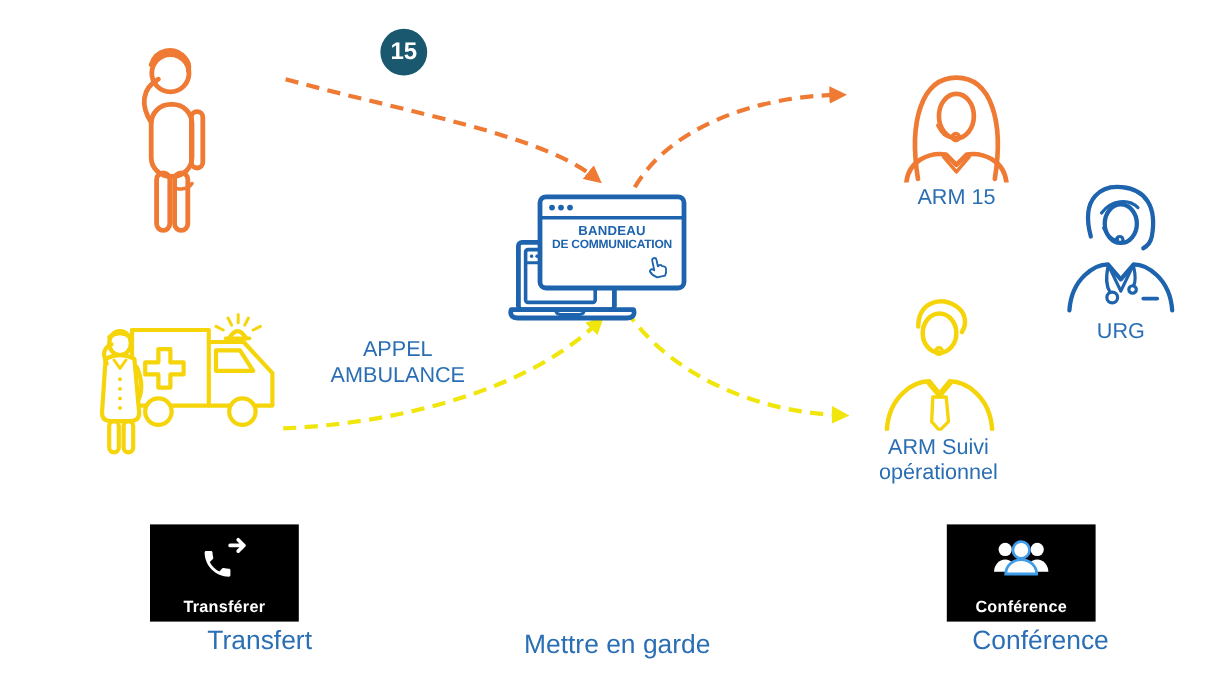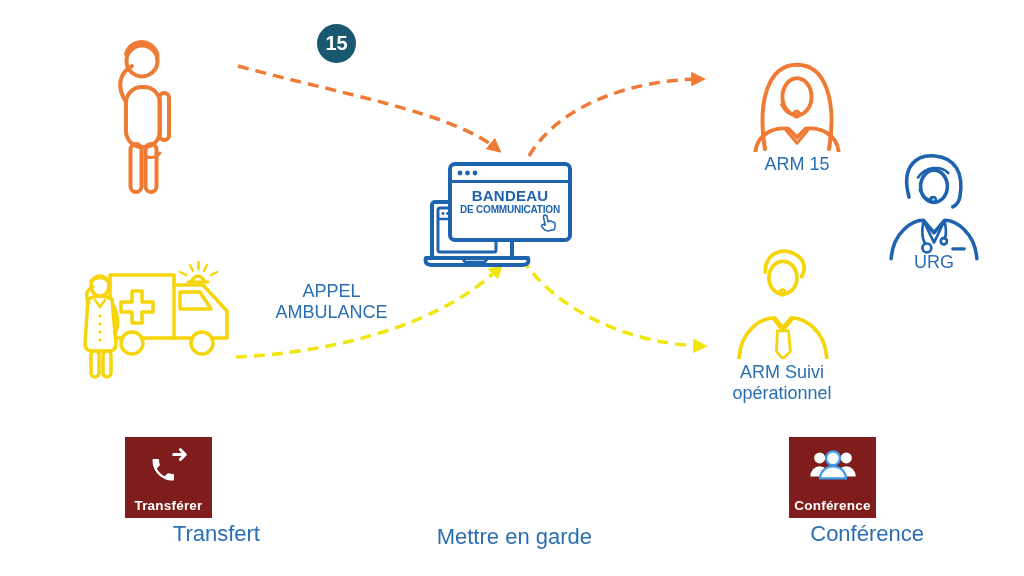--- a/index.html
+++ b/index.html
@@ -5,23 +5,23 @@
   html,body{margin:0;padding:0;background:#fff;}
   .canvas{position:relative;width:1024px;height:576px;background:#ffffff;overflow:hidden;
           font-family:"Liberation Sans",sans-serif;padding-left:20px;}
   .abs{position:absolute;}
   .lbl{position:absolute;color:#2A6EB4;font-size:18px;line-height:1.18;text-align:center;}
   .badge15{position:absolute;left:317px;top:24px;width:39px;height:39px;border-radius:50%;
            background:#19586F;color:#ffffff;font-weight:bold;font-size:20px;
            display:flex;align-items:center;justify-content:center;}
   .bandeau-text{position:absolute;left:450px;top:187px;width:120px;text-align:center;
                 color:#1E63AE;font-weight:bold;}
-  .bandeau-text .l1{font-size:15px;letter-spacing:.2px;}
+  .bandeau-text .l1{font-size:11px;letter-spacing:.2px;}
   .bandeau-text .l2{font-size:10px;letter-spacing:-0.2px;}
-  .btn{position:absolute;width:87px;height:81px;background:#7f1d1d;cursor:pointer;}
+  .btn{position:absolute;width:124px;height:81px;background:#000000;cursor:pointer;}
   .btn svg{position:absolute;top:9px;left:50%;transform:translateX(-50%);}
   .btn-inner{position:absolute;bottom:5px;width:100%;text-align:center;color:#ffffff;
              font-size:13.5px;font-weight:600;letter-spacing:.2px;}
   .caption{position:absolute;width:170px;text-align:right;color:#2A6EB4;font-size:22px;}
   svg{display:block;}
 </style>
 </head>
 <body>
 
 <div class="canvas">
@@ -139,21 +139,21 @@
     <path d="M49,47 Q55,59 62,58" stroke-width="3"></path>
     <circle cx="64" cy="58" r="3" stroke-width="3"></circle>
     <path d="M17,124 C19,94 41,81 53,81 L65,95 L77,81 C89,81 111,94 113,124"></path>
     <path d="M53,81 L65,106 L77,81" stroke-width="3"></path>
     <path d="M53,83 C51,94 51,101 55,107" stroke-width="3"></path>
     <circle cx="57" cy="112" r="5" stroke-width="3"></circle>
     <path d="M77,83 C79,92 79,97 77,101" stroke-width="3"></path>
     <circle cx="76" cy="104.5" r="3.5" stroke-width="3"></circle>
     <path d="M86,113 H99" stroke-width="3.5"></path>
   </svg>
-  <div class="lbl" style="left:876px;top:252px;width:116px">URG</div>
+  <div class="lbl" style="left:876px;top:266px;width:116px">URG</div>
 
   <div class="btn" style="left:125px;top:437px">
     <svg width="44" height="40" viewBox="0 0 46 40">
       <path d="M28,8 h12 M35,3 l5,5 -5,5" stroke="#ffffff" stroke-width="3.2" fill="none" stroke-linecap="round" stroke-linejoin="round"></path>
       <path transform="translate(2,9) scale(1.25)" fill="#ffffff" d="M6.62,10.79c1.44,2.83,3.76,5.14,6.59,6.59l2.2-2.2c0.27-0.27,0.67-0.36,1.02-0.24c1.12,0.37,2.33,0.57,3.57,0.57c0.55,0,1,0.45,1,1V20c0,0.55-0.45,1-1,1c-9.39,0-17-7.61-17-17c0-0.55,0.45-1,1-1h3.5c0.55,0,1,0.45,1,1c0,1.25,0.2,2.45,0.57,3.57c0.11,0.35,0.03,0.74-0.25,1.02L6.62,10.79z"></path>
     </svg>
     <div class="btn-inner">Transférer</div>
   </div>
   <div class="caption" style="left:90px;top:521px">Transfert</div>
 

